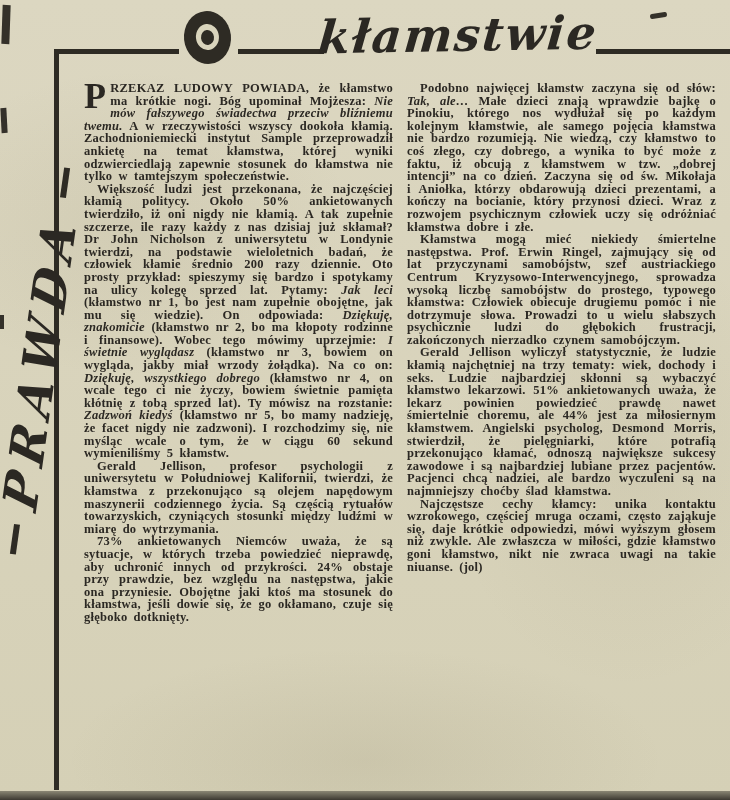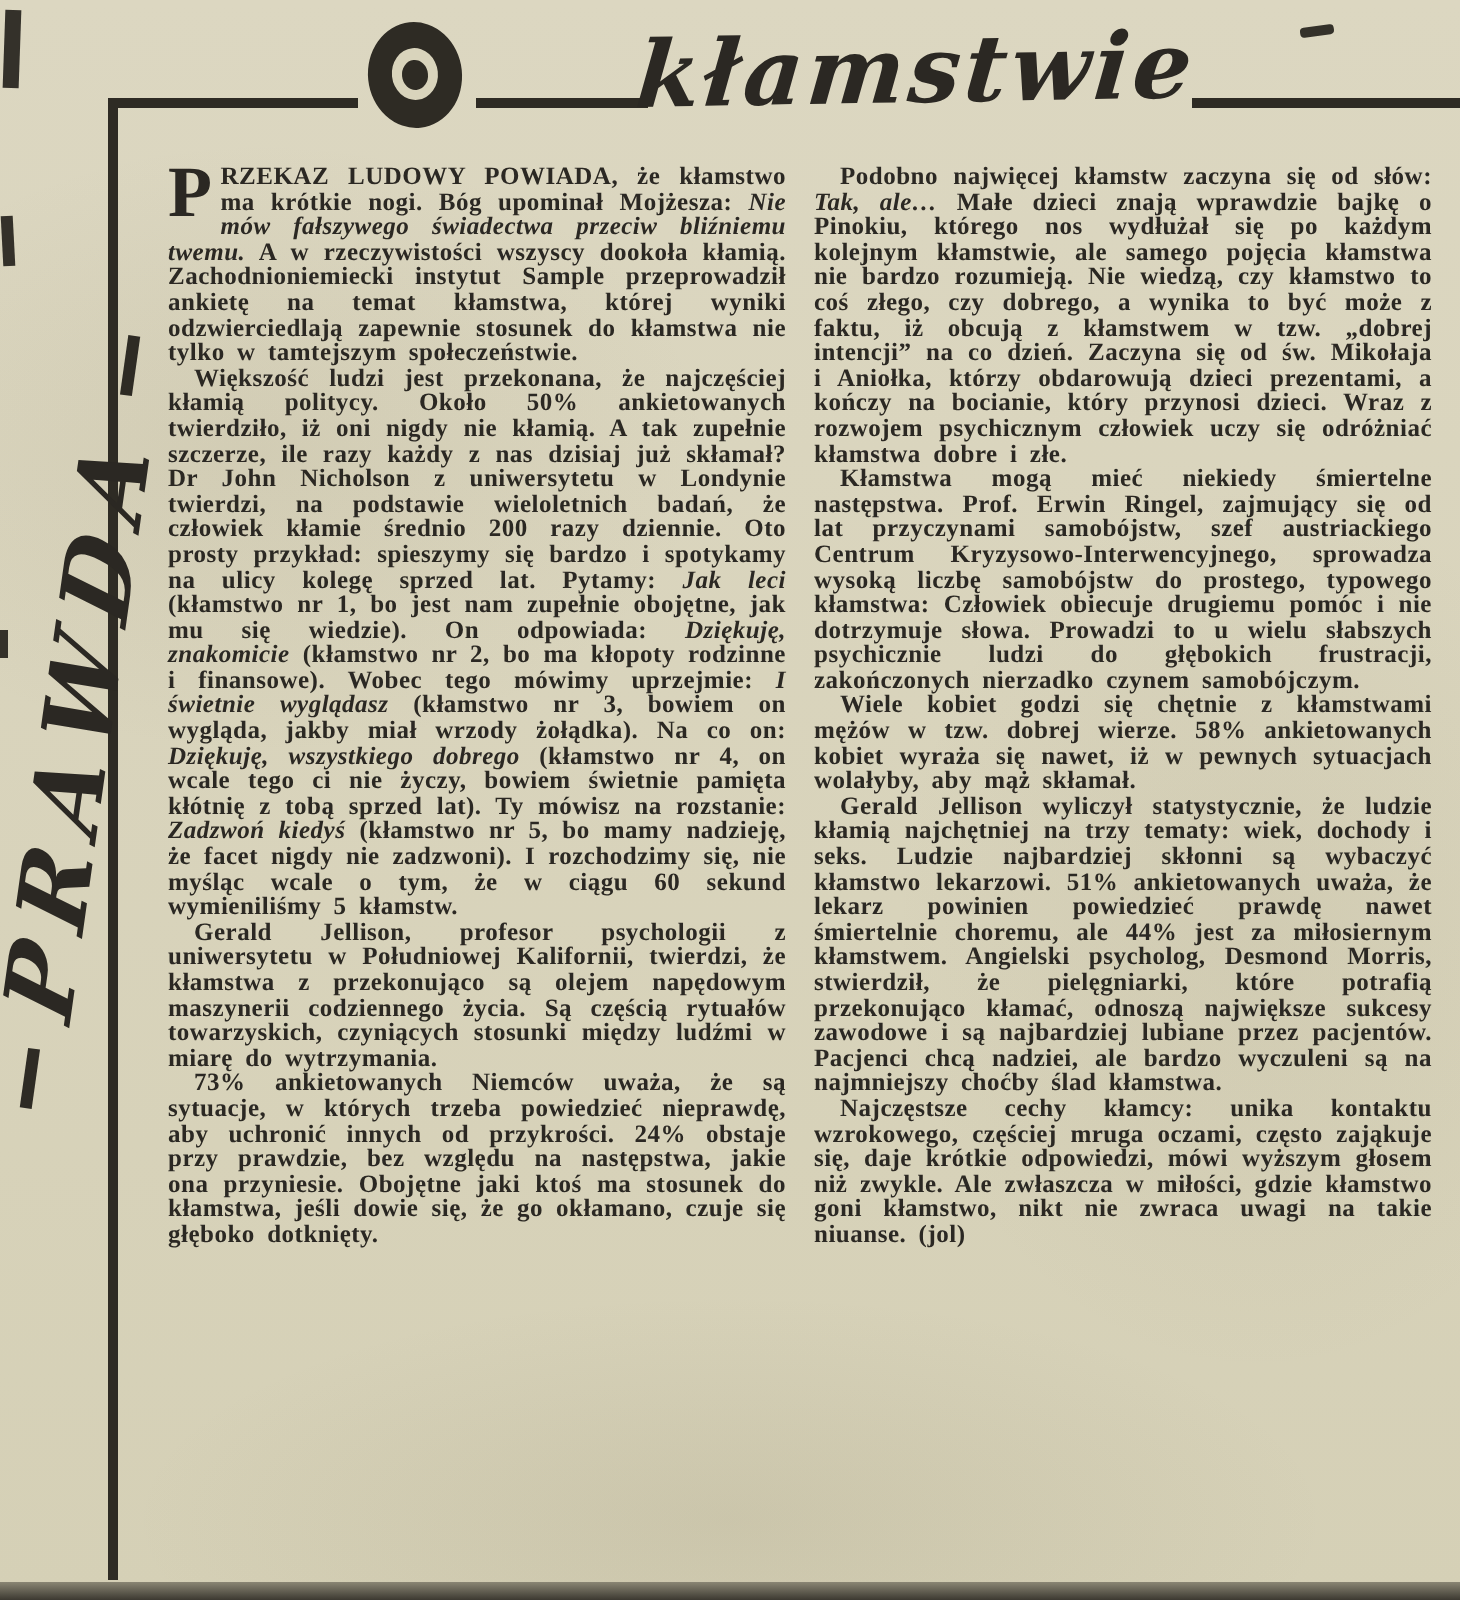--- a/index.html
+++ b/index.html
@@ -91,21 +91,20 @@
   <div class="cols">
     <div class="col">
         <p class="para first"><span class="dropcap">P</span><span>RZEKAZ LUDOWY POWIADA, że kłamstwo ma krótkie nogi. Bóg upominał Mojżesza: </span><span class="it">Nie mów fałszywego świadectwa przeciw bliźniemu twemu.</span><span> A w rzeczywistości wszyscy dookoła kłamią. Zachodnioniemiecki instytut Sample przeprowadził ankietę na temat kłamstwa, której wyniki odzwierciedlają zapewnie stosunek do kłamstwa nie tylko w tamtejszym społeczeństwie.</span></p>
         <p class="para"><span>Większość ludzi jest przekonana, że najczęściej kłamią politycy. Około 50% ankietowanych twierdziło, iż oni nigdy nie kłamią. A tak zupełnie szczerze, ile razy każdy z nas dzisiaj już skłamał? Dr John Nicholson z uniwersytetu w Londynie twierdzi, na podstawie wieloletnich badań, że człowiek kłamie średnio 200 razy dziennie. Oto prosty przykład: spieszymy się bardzo i spotykamy na ulicy kolegę sprzed lat. Pytamy: </span><span class="it">Jak leci</span><span> (kłamstwo nr 1, bo jest nam zupełnie obojętne, jak mu się wiedzie). On odpowiada: </span><span class="it">Dziękuję, znakomicie</span><span> (kłamstwo nr 2, bo ma kłopoty rodzinne i finansowe). Wobec tego mówimy uprzejmie: </span><span class="it">I świetnie wyglądasz</span><span> (kłamstwo nr 3, bowiem on wygląda, jakby miał wrzody żołądka). Na co on: </span><span class="it">Dziękuję, wszystkiego dobrego</span><span> (kłamstwo nr 4, on wcale tego ci nie życzy, bowiem świetnie pamięta kłótnię z tobą sprzed lat). Ty mówisz na rozstanie: </span><span class="it">Zadzwoń kiedyś</span><span> (kłamstwo nr 5, bo mamy nadzieję, że facet nigdy nie zadzwoni). I rozchodzimy się, nie myśląc wcale o tym, że w ciągu 60 sekund wymieniliśmy 5 kłamstw.</span></p>
         <p class="para"><span>Gerald Jellison, profesor psychologii z uniwersytetu w Południowej Kalifornii, twierdzi, że kłamstwa z przekonująco są olejem napędowym maszynerii codziennego życia. Są częścią rytuałów towarzyskich, czyniących stosunki między ludźmi w miarę do wytrzymania.</span></p>
         <p class="para"><span>73% ankietowanych Niemców uważa, że są sytuacje, w których trzeba powiedzieć nieprawdę, aby uchronić innych od przykrości. 24% obstaje przy prawdzie, bez względu na następstwa, jakie ona przyniesie. Obojętne jaki ktoś ma stosunek do kłamstwa, jeśli dowie się, że go okłamano, czuje się głęboko dotknięty.</span></p>
       </div>
     <div class="col">
         <p class="para"><span>Podobno najwięcej kłamstw zaczyna się od słów: </span><span class="it">Tak, ale…</span><span> Małe dzieci znają wprawdzie bajkę o Pinokiu, którego nos wydłużał się po każdym kolejnym kłamstwie, ale samego pojęcia kłamstwa nie bardzo rozumieją. Nie wiedzą, czy kłamstwo to coś złego, czy dobrego, a wynika to być może z faktu, iż obcują z kłamstwem w tzw. „dobrej intencji” na co dzień. Zaczyna się od św. Mikołaja i Aniołka, którzy obdarowują dzieci prezentami, a kończy na bocianie, który przynosi dzieci. Wraz z rozwojem psychicznym człowiek uczy się odróżniać kłamstwa dobre i złe.</span></p>
         <p class="para"><span>Kłamstwa mogą mieć niekiedy śmiertelne następstwa. Prof. Erwin Ringel, zajmujący się od lat przyczynami samobójstw, szef austriackiego Centrum Kryzysowo-Interwencyjnego, sprowadza wysoką liczbę samobójstw do prostego, typowego kłamstwa: Człowiek obiecuje drugiemu pomóc i nie dotrzymuje słowa. Prowadzi to u wielu słabszych psychicznie ludzi do głębokich frustracji, zakończonych nierzadko czynem samobójczym.</span></p>
-        <p class="para"><span>Wiele kobiet godzi się chętnie z kłamstwami mężów w tzw. dobrej wierze. 58% ankietowanych kobiet wyraża się nawet, iż w pewnych sytuacjach wolałyby, aby mąż skłamał.</span></p>
         <p class="para"><span>Gerald Jellison wyliczył statystycznie, że ludzie kłamią najchętniej na trzy tematy: wiek, dochody i seks. Ludzie najbardziej skłonni są wybaczyć kłamstwo lekarzowi. 51% ankietowanych uważa, że lekarz powinien powiedzieć prawdę nawet śmiertelnie choremu, ale 44% jest za miłosiernym kłamstwem. Angielski psycholog, Desmond Morris, stwierdził, że pielęgniarki, które potrafią przekonująco kłamać, odnoszą największe sukcesy zawodowe i są najbardziej lubiane przez pacjentów. Pacjenci chcą nadziei, ale bardzo wyczuleni są na najmniejszy choćby ślad kłamstwa.</span></p>
         <p class="para"><span>Najczęstsze cechy kłamcy: unika kontaktu wzrokowego, częściej mruga oczami, często zająkuje się, daje krótkie odpowiedzi, mówi wyższym głosem niż zwykle. Ale zwłaszcza w miłości, gdzie kłamstwo goni kłamstwo, nikt nie zwraca uwagi na takie niuanse. (jol)</span></p>
       </div>
   </div>
 
   <div class="mark m1"></div>
   <div class="mark m2"></div>
   <div class="mark m3"></div>
   <div class="mark m4"></div>
   <div class="bottom-band"></div>

